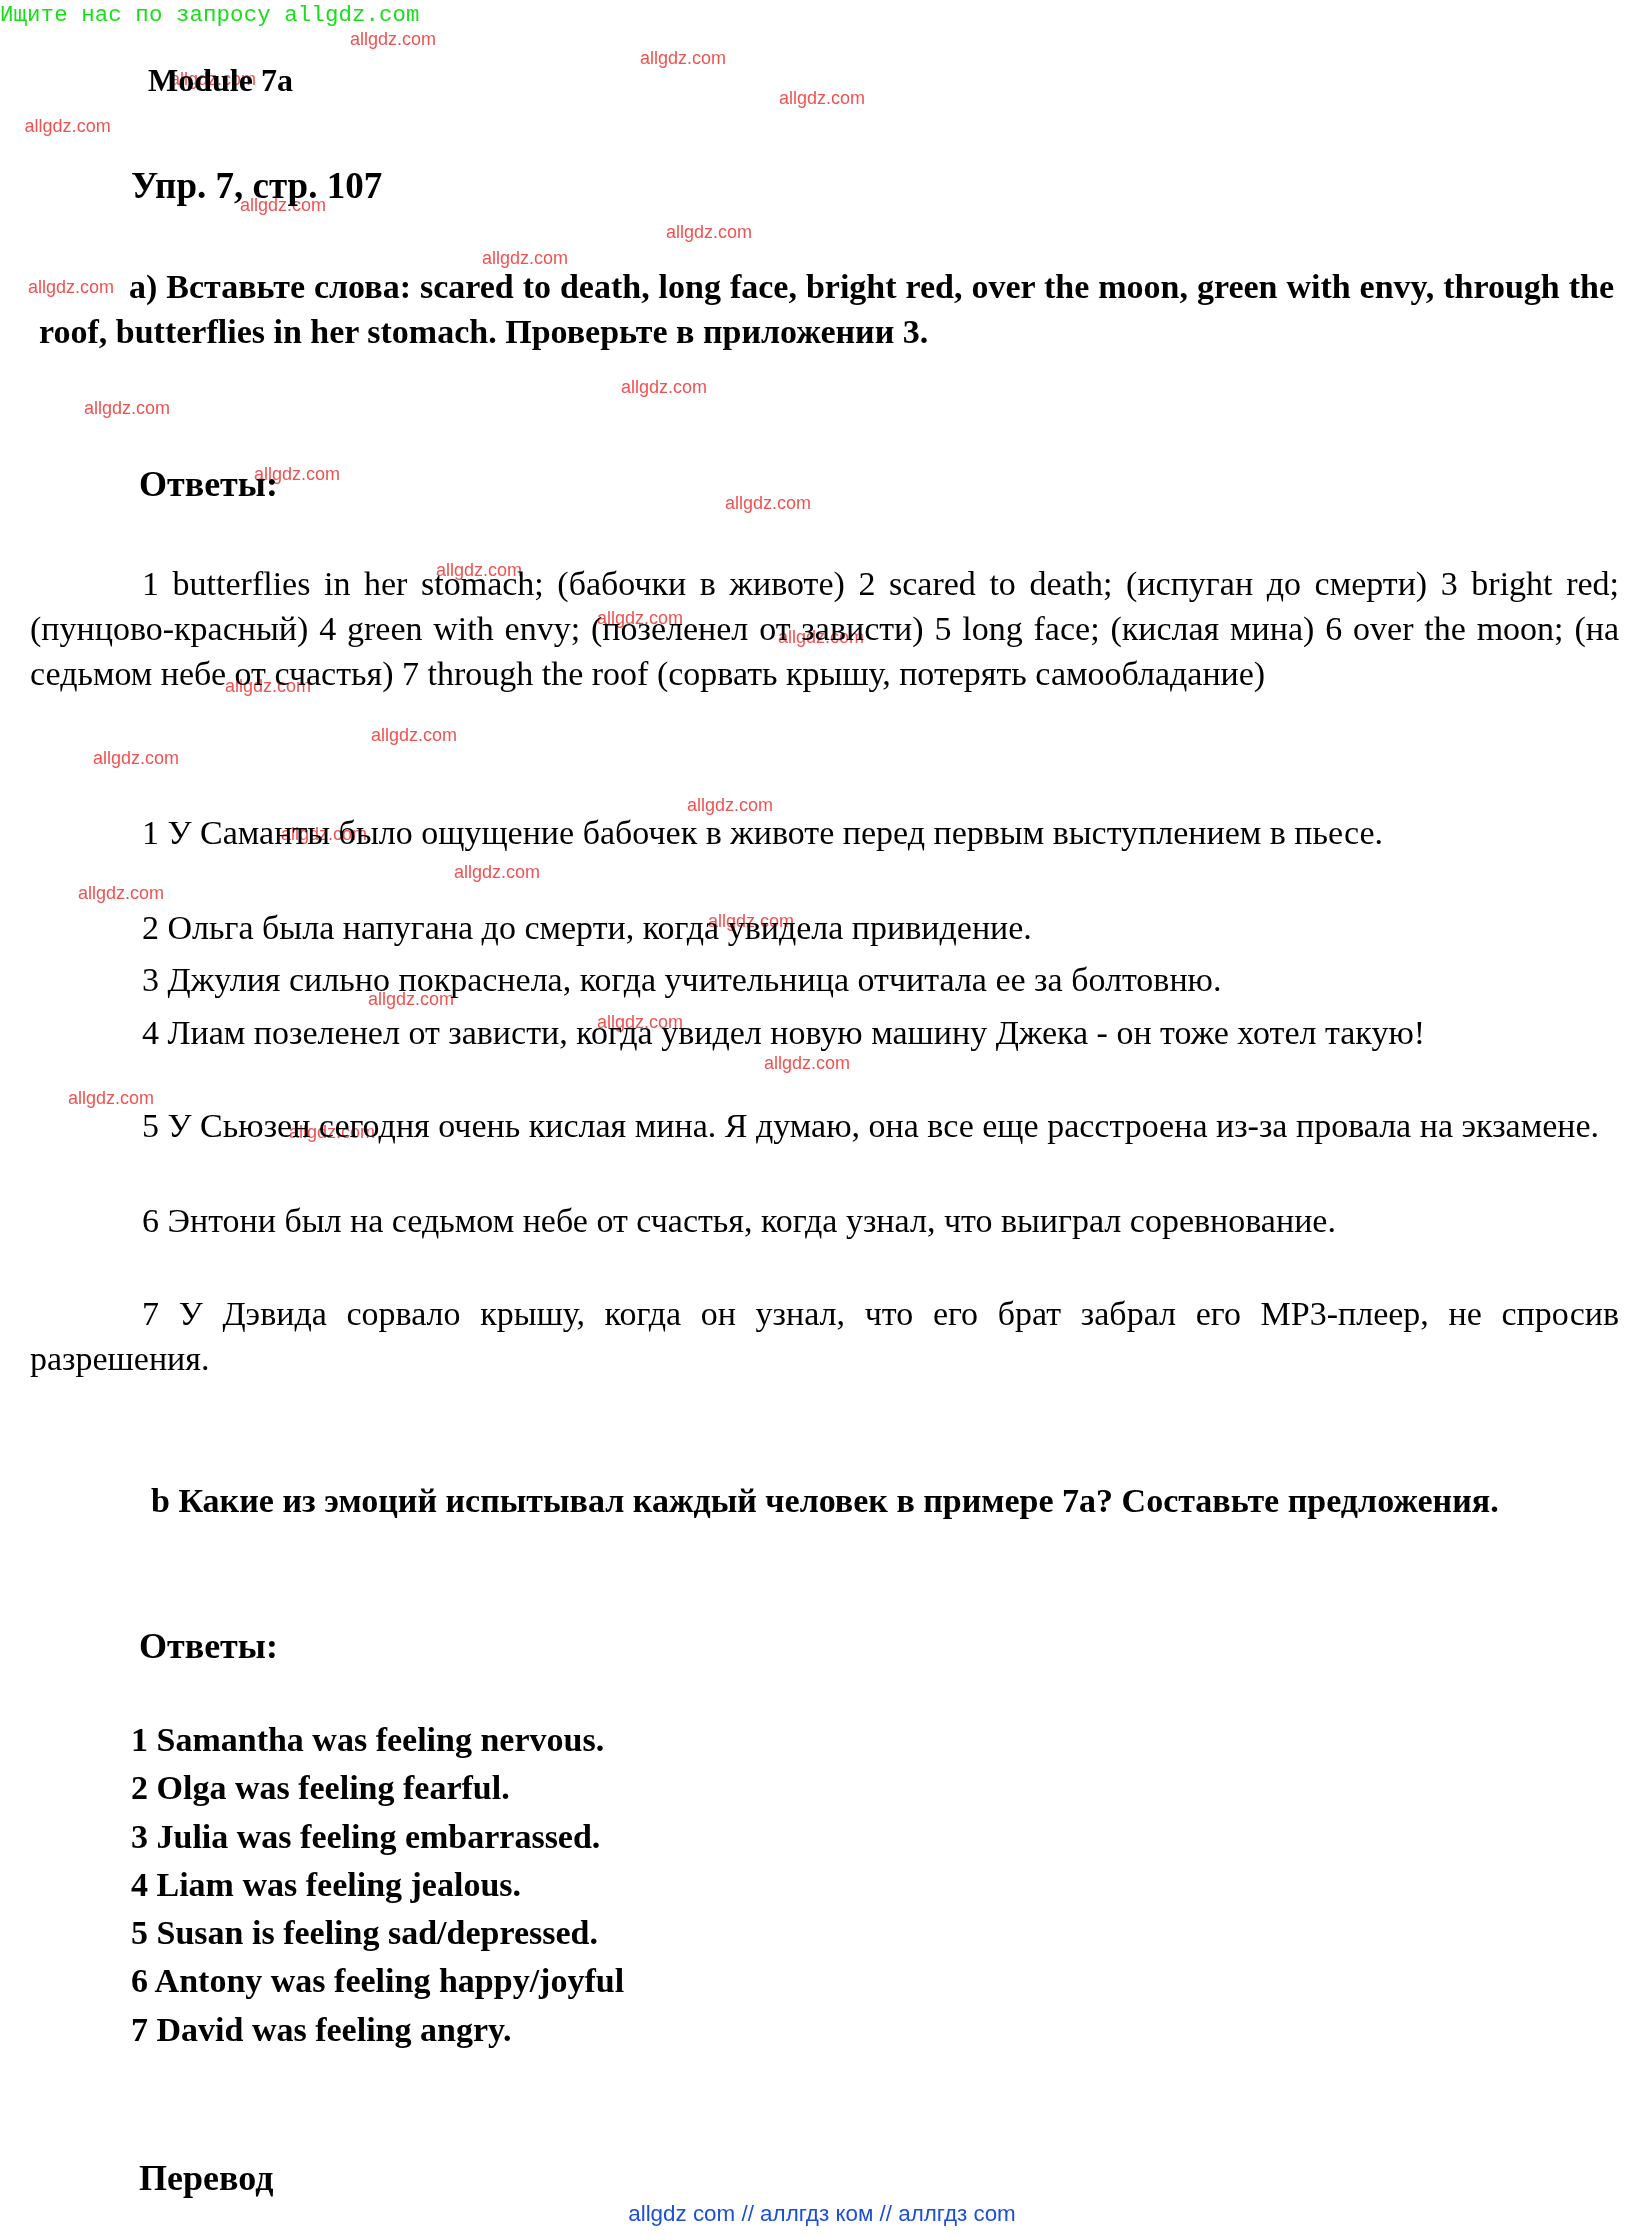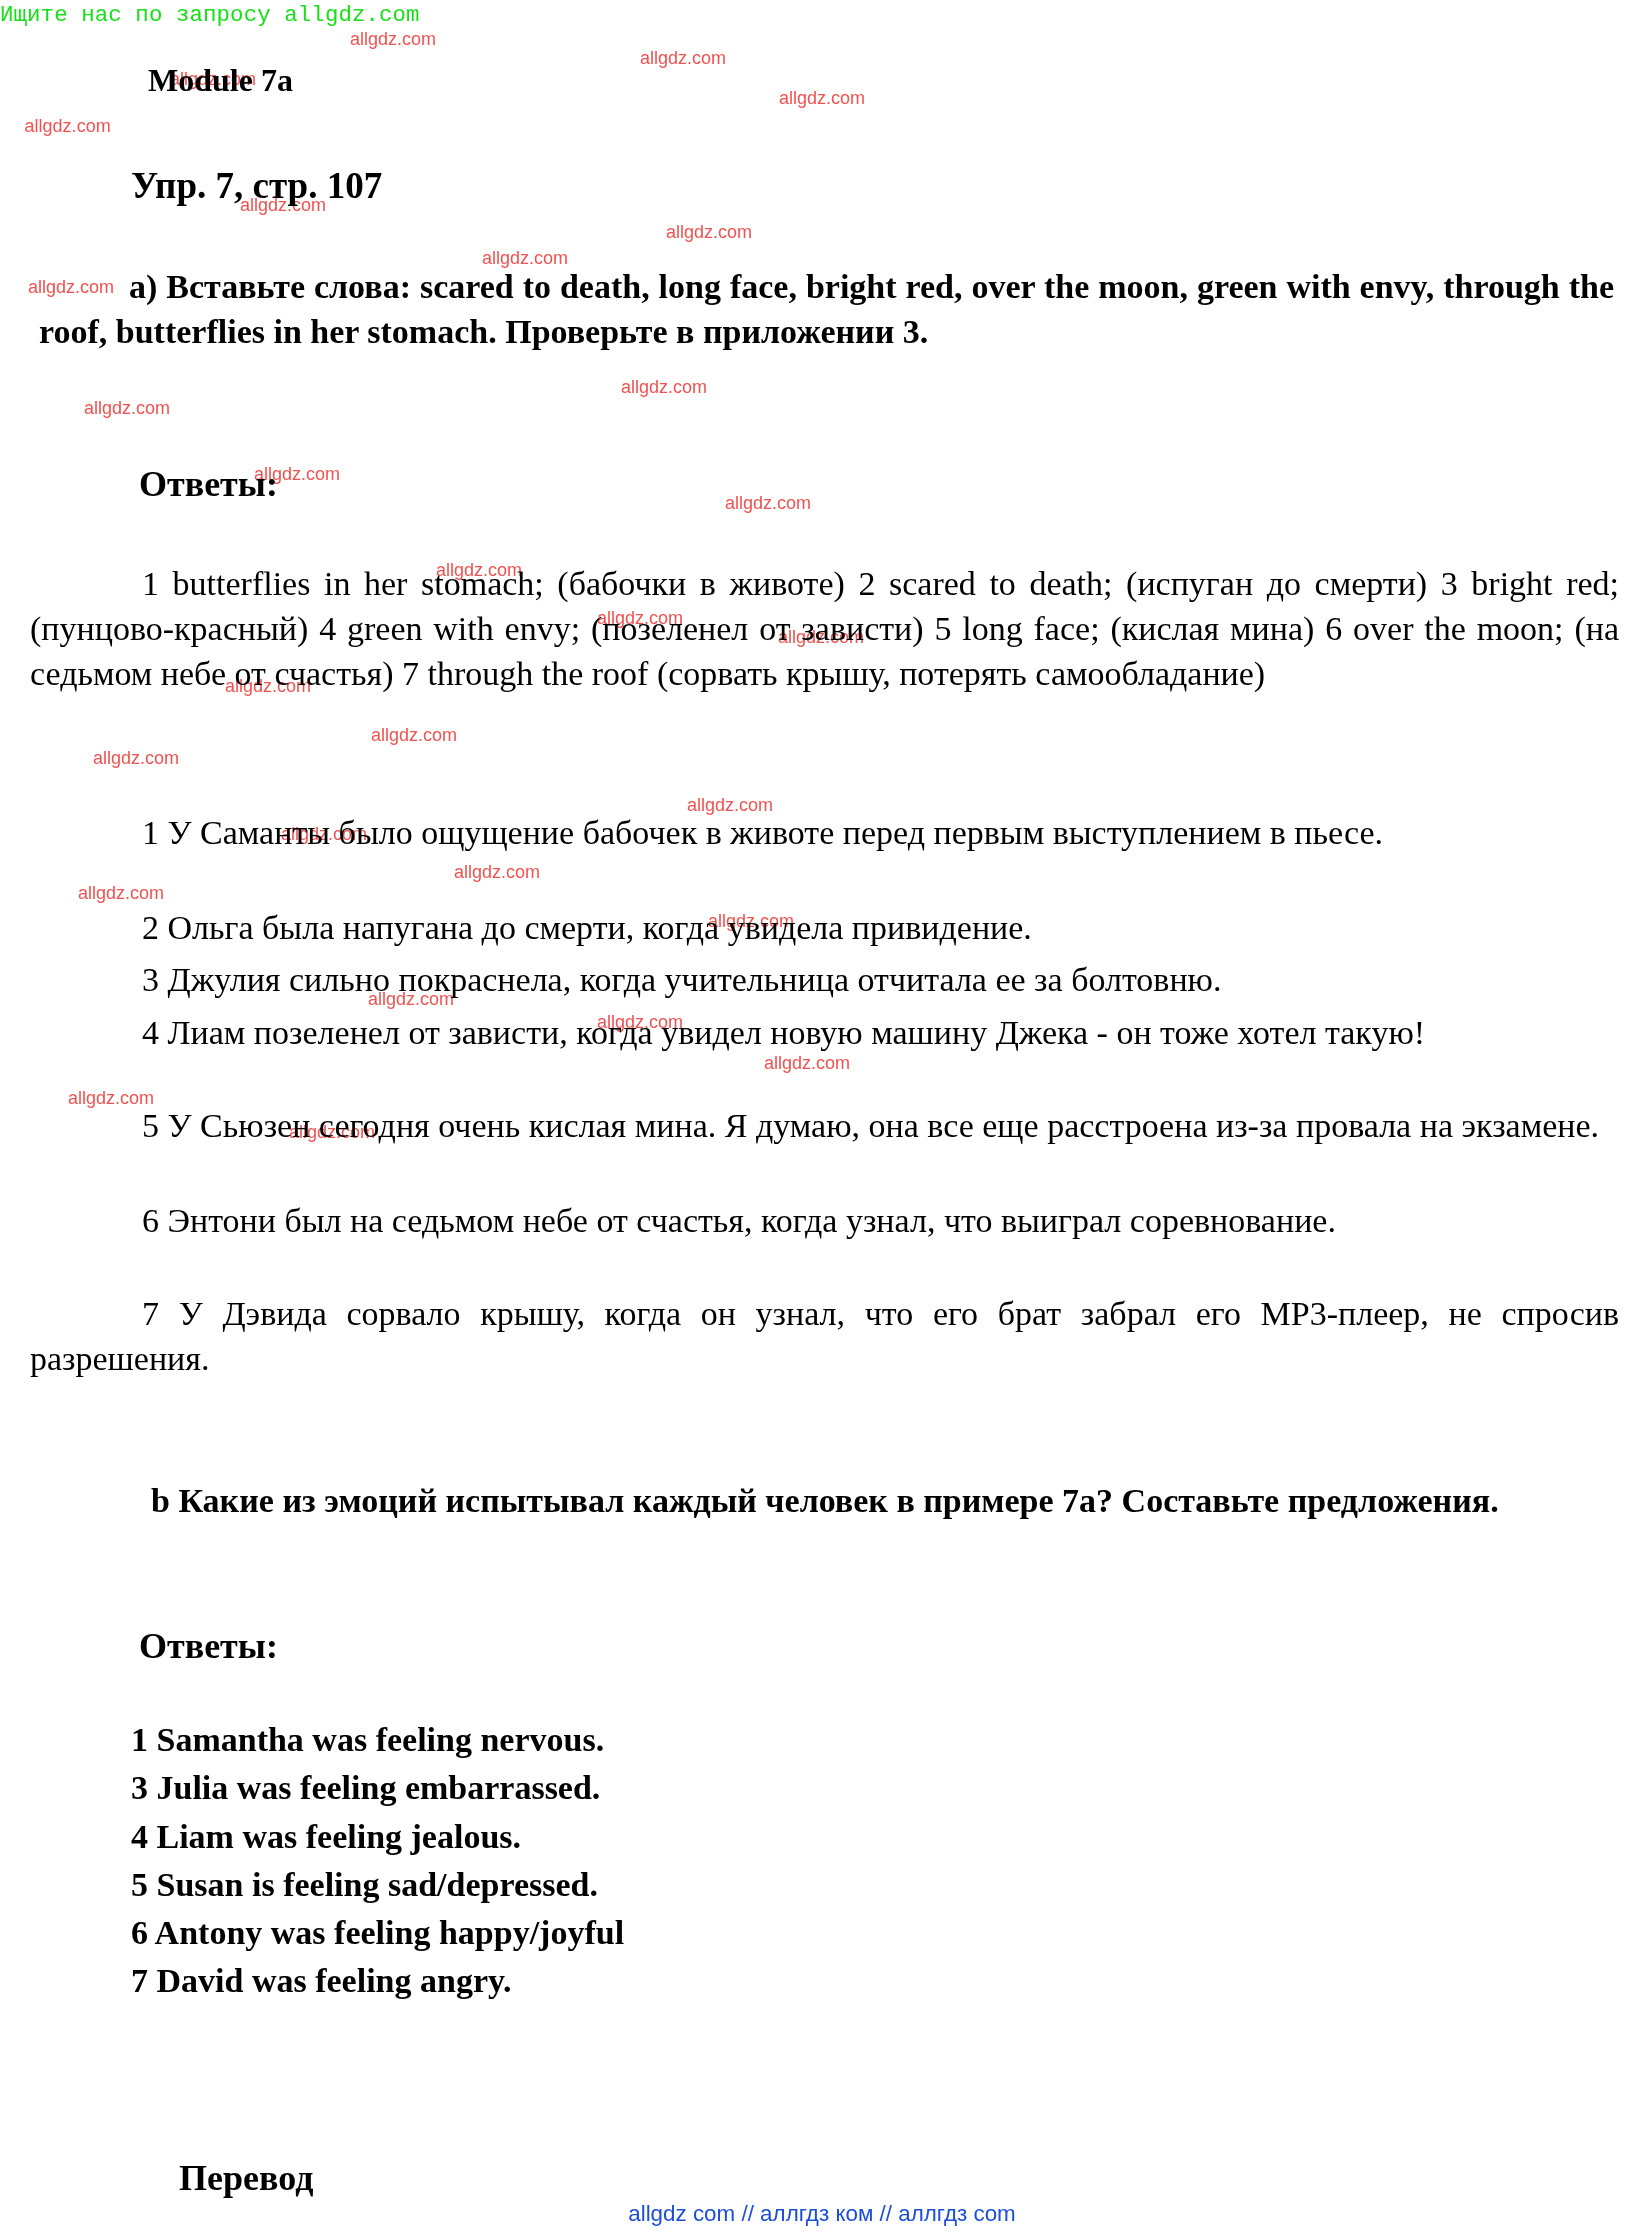--- a/index.html
+++ b/index.html
@@ -148,21 +148,20 @@
   }
   .en-list div { white-space: nowrap; }
 
   .perevod {
     position: absolute;
     left: 139px;
     top: 2157px;
     font-weight: bold;
     font-size: 36px;
     white-space: nowrap;
-    margin-left: 40px;
   }
 
   .footer {
     position: absolute;
     left: 0;
     top: 2201px;
     width: 1644px;
     text-align: center;
     font-family: "Liberation Sans", "DejaVu Sans", sans-serif;
     font-size: 22.4px;
@@ -228,20 +227,21 @@
     <div class="sent" style="top:1103px;">5 У Сьюзен сегодня очень кислая мина. Я думаю, она все еще расстроена из-за провала на экзамене.</div>
     <div class="sent" style="top:1198px;">6 Энтони был на седьмом небе от счастья, когда узнал, что выиграл соревнование.</div>
     <div class="sent" style="top:1291px;">7 У Дэвида сорвало крышу, когда он узнал, что его брат забрал его MP3-плеер, не спросив разрешения.</div>
 
     <div class="task-b">b Какие из эмоций испытывал каждый человек в примере 7a? Составьте предложения.</div>
 
     <div class="otvety-2">Ответы:</div>
 
     <div class="en-list" id="en-list">
         <div>1 Samantha was feeling nervous.</div>
+        <div>2 Olga was feeling fearful.</div>
         <div>3 Julia was feeling embarrassed.</div>
         <div>4 Liam was feeling jealous.</div>
         <div>5 Susan is feeling sad/depressed.</div>
         <div>6 Antony was feeling happy/joyful</div>
         <div>7 David was feeling angry.</div>
       </div>
 
     <div class="perevod">Перевод</div>
 
   </div>

